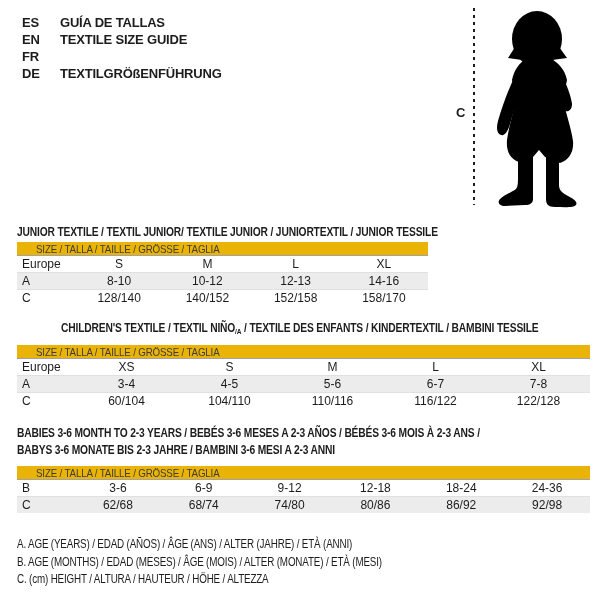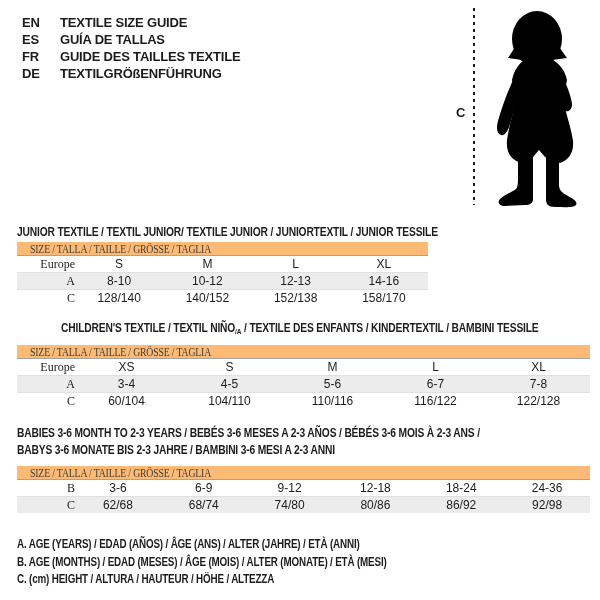--- a/index.html
+++ b/index.html
@@ -18,55 +18,54 @@
   }
   .measure-label{position:absolute;left:456px;top:105px;font-size:13px;font-weight:bold;}
   .silhouette{position:absolute;left:487px;top:6px;}
   
   .cond{display:inline-block;transform:scaleX(0.82);transform-origin:0 50%;white-space:nowrap;letter-spacing:-0.2px;}
   .cond85{display:inline-block;transform:scaleX(0.85);transform-origin:0 50%;white-space:nowrap;letter-spacing:-0.2px;}
   
   .section-title{position:absolute;left:17px;font-size:12.5px;font-weight:bold;line-height:17px;white-space:nowrap;}
   .tbl{position:absolute;left:17px;}
   .size-bar{
-    height:14px;line-height:14px;background:#fdba74;border-bottom:1px solid #a2a2a2;
-    font-size:11.5px;color:#3d3d3d;padding-left:13px;box-sizing:border-box;font-family:Liberation Serif, serif;
+    height:14px;line-height:14px;background:#eab308;border-bottom:1px solid #a2a2a2;
+    font-size:11.5px;color:#3d3d3d;padding-left:19px;box-sizing:border-box;
   }
   table{border-collapse:collapse;table-layout:fixed;width:100%;}
   td{
     height:16px;font-size:12px;line-height:16px;text-align:center;vertical-align:middle;
     border-bottom:1px solid #e0e0e0;padding:0;color:#1c1c1c;
   }
   tr:last-child td{border-bottom:none;}
-  td.row-label{text-align:right;padding-left:5px;font-family:Liberation Serif, serif;}
+  td.row-label{text-align:left;padding-left:5px;}
   tr.shaded td{background:#ececec;}
   .t-junior{width:411px;}
   .t-wide{width:573px;}
   .sub{font-size:8px;vertical-align:-2px;}
   
   .footnotes{position:absolute;left:17px;top:536px;}
-  .footnote{font-size:12px;font-weight:bold;line-height:17.5px;white-space:nowrap;}
+  .footnote{font-size:12px;font-weight:normal;line-height:17.5px;white-space:nowrap;}
 </style>
 </head>
 <body>
 
 <div class="page">
 
   <div class="langs">
     <div class="lang-row">
+      <span class="lang-code">ES</span>
+      <span class="lang-label">GUÍA DE TALLAS</span>
+    </div>
+    <div class="lang-row">
       <span class="lang-code">EN</span>
       <span class="lang-label">TEXTILE SIZE GUIDE</span>
     </div>
     <div class="lang-row">
-      <span class="lang-code">ES</span>
-      <span class="lang-label">GUÍA DE TALLAS</span>
-    </div>
-    <div class="lang-row">
       <span class="lang-code">FR</span>
-      <span class="lang-label">GUIDE DES TAILLES TEXTILE</span>
     </div>
     <div class="lang-row">
       <span class="lang-code">DE</span>
       <span class="lang-label">TEXTILGRÖßENFÜHRUNG</span>
     </div>
   </div>
 
   <div class="dash-line"></div>
   <div class="measure-label">C</div>
   <svg class="silhouette" width="108" height="202" viewBox="0 0 108 202" fill="#000000" xmlns="http://www.w3.org/2000/svg">
@@ -142,21 +141,21 @@
         <td class="row-label">A</td>
         <td>8-10</td>
         <td>10-12</td>
         <td>12-13</td>
         <td>14-16</td>
       </tr>
       <tr>
         <td class="row-label">C</td>
         <td>128/140</td>
         <td>140/152</td>
-        <td>152/138</td>
+        <td>152/158</td>
         <td>158/170</td>
       </tr>
     </tbody>
       </table>
   </div>
 
   <div class="section-title" style="top:320px;margin-left:44px;">
     <span class="cond"><span>CHILDREN'S TEXTILE / TEXTIL NIÑO</span><span class="sub">/A</span><span> / TEXTILE DES ENFANTS / KINDERTEXTIL / BAMBINI TESSILE</span></span>
   </div>
   <div class="tbl t-wide" style="top:345px;">

